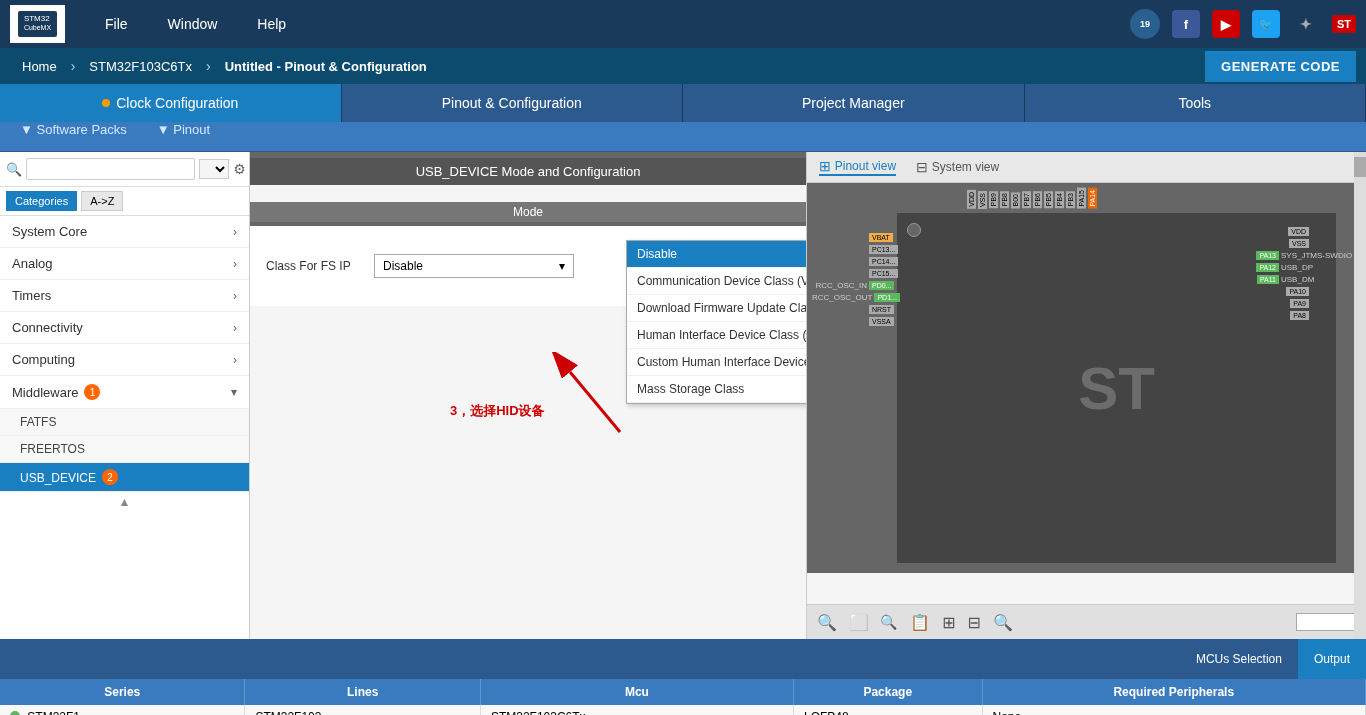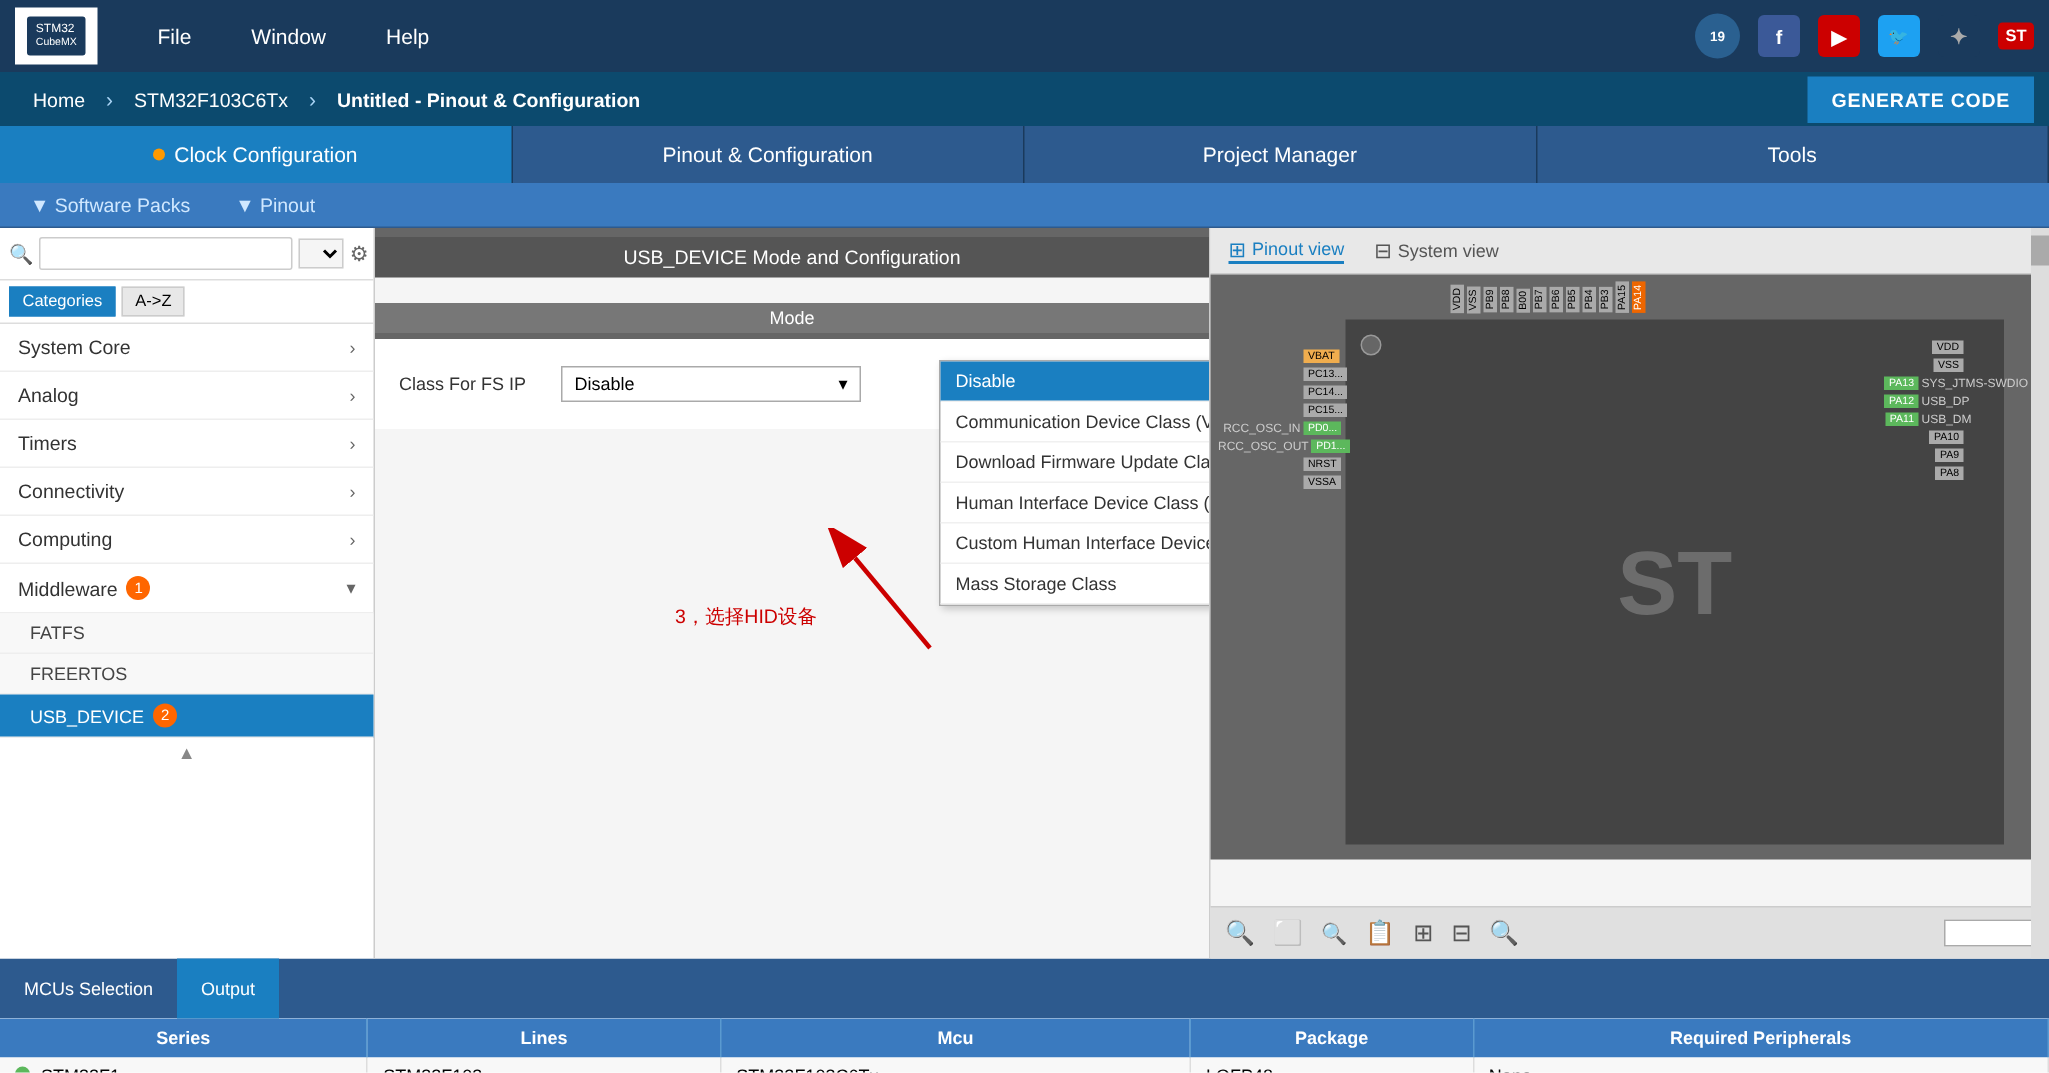--- a/index.html
+++ b/index.html
@@ -28,21 +28,21 @@
     .bread-active { color: #fff; font-weight: bold; }
     .gen-code-btn { margin-left: auto; background: #1a7fc1; color: #fff; border: none; padding: 8px 16px; font-size: 13px; font-weight: bold; cursor: pointer; letter-spacing: 0.5px; }
 
     
     .tab-bar { display: flex; background: #2d5a8e; height: 38px; }
     .tab { flex: 1; display: flex; align-items: center; justify-content: center; color: #fff; font-size: 14px; cursor: pointer; border-right: 1px solid #1a3a5c; }
     .tab.active { background: #1a7fc1; }
     .tab-dot { width: 8px; height: 8px; background: #ff9900; border-radius: 50%; margin-right: 6px; }
 
     
-    .sub-tab-bar { display: flex; background: #3a7abf; height: 30px; align-items: center; padding: 0 20px; gap: 30px; border-bottom: 1px solid #2d5a8e; }
+    .sub-tab-bar { display: flex; background: #3a7abf; height: 30px; align-items: flex-start; padding: 0 20px; gap: 30px; border-bottom: 1px solid #2d5a8e; }
     .sub-tab { color: #d0e8ff; font-size: 13px; cursor: pointer; display: flex; align-items: center; gap: 4px; }
 
     
     .sidebar { width: 250px; background: #fff; border-right: 1px solid #ccc; display: flex; flex-direction: column; }
     .search-bar { display: flex; align-items: center; padding: 6px; border-bottom: 1px solid #ddd; gap: 4px; }
     .search-icon { color: #666; font-size: 13px; }
     .search-input { flex: 1; border: 1px solid #ccc; padding: 3px 6px; font-size: 12px; border-radius: 2px; }
     .search-dropdown { border: 1px solid #ccc; padding: 2px 4px; font-size: 11px; background: #f5f5f5; }
     .gear-icon { color: #666; cursor: pointer; font-size: 14px; }
     .cat-buttons { display: flex; padding: 4px 6px; gap: 4px; border-bottom: 1px solid #ddd; }
@@ -56,41 +56,41 @@
     .middleware-expand { color: #666; margin-left: auto; }
     .sub-items { background: #f8f8f8; }
     .sub-item { padding: 6px 20px; font-size: 12px; color: #444; cursor: pointer; border-bottom: 1px solid #eee; }
     .sub-item.selected { background: #1a7fc1; color: #fff; }
     .sub-item-badge { background: #ff6600; color: #fff; border-radius: 50%; width: 16px; height: 16px; display: flex; align-items: center; justify-content: center; font-size: 10px; margin-left: 6px; display: inline-flex; }
 
     
     .center-panel { flex: 1; background: #f5f5f5; overflow: hidden; position: relative; }
     .config-header { background: #555; color: #fff; padding: 6px 12px; font-size: 13px; text-align: center; }
     .mode-header { background: #777; color: #fff; padding: 3px 12px; font-size: 12px; text-align: center; margin-top: 17px; }
-    .config-content { padding: 10px 16px; background: #fff; }
+    .config-content { padding: 20px 16px; background: #fff; }
     .field-row { display: flex; align-items: center; gap: 8px; margin: 8px 0; }
     .field-label { font-size: 12px; color: #333; min-width: 100px; }
     .select-box { border: 1px solid #aaa; padding: 4px 8px; font-size: 12px; background: #fff; min-width: 200px; display: flex; align-items: center; justify-content: space-between; cursor: pointer; }
     .dropdown-list { background: #fff; border: 1px solid #aaa; position: absolute; top: 88px; left: 376px; width: 340px; z-index: 100; box-shadow: 2px 2px 5px rgba(0,0,0,0.2); }
     .dropdown-item { padding: 6px 10px; font-size: 12px; color: #333; cursor: pointer; border-bottom: 1px solid #f0f0f0; }
     .dropdown-item.selected-item { background: #1a7fc1; color: #fff; }
 
     
     .right-panel { width: 560px; background: #f5f5f5; border-left: 1px solid #ccc; position: relative; }
     .view-tabs { display: flex; align-items: center; background: #e8e8e8; border-bottom: 1px solid #ccc; padding: 6px 12px; gap: 20px; }
     .view-tab { font-size: 12px; color: #555; cursor: pointer; display: flex; align-items: center; gap: 4px; }
     .view-tab.active { color: #1a7fc1; border-bottom: 2px solid #1a7fc1; }
 
     
     .bottom-toolbar { position: absolute; bottom: 0; left: 0; right: 0; height: 35px; background: #e0e0e0; display: flex; align-items: center; padding: 0 10px; gap: 12px; border-top: 1px solid #ccc; }
     .toolbar-btn { font-size: 16px; cursor: pointer; color: #555; }
     .zoom-input { border: 1px solid #aaa; padding: 2px 4px; font-size: 11px; width: 60px; margin-left: auto; }
 
     
-    .bottom-panel { height: 40px; background: #2d5a8e; display: flex; align-items: stretch; }
+    .bottom-panel { height: 40px; background: #2d5a8e; display: flex; align-items: stretch; justify-content: flex-end; }
     .bottom-tab { padding: 0 16px; display: flex; align-items: center; color: #fff; font-size: 12px; cursor: pointer; }
     .bottom-tab.active { background: #1a7fc1; }
 
     
     .output-table { width: 100%; border-collapse: collapse; background: #fff; }
     .output-table th { background: #3a7abf; color: #fff; padding: 6px 10px; text-align: center; font-size: 12px; border-right: 1px solid #5a9ad0; }
     .output-table td { padding: 5px 10px; font-size: 12px; border-right: 1px solid #ddd; border-bottom: 1px solid #eee; }
     .table-row-alt { background: #f8f8f8; }
     .status-dot { width: 10px; height: 10px; border-radius: 50%; background: #5cb85c; display: inline-block; margin-right: 4px; }
 
@@ -226,21 +226,21 @@
 
     <div class="dropdown-list">
       <div class="dropdown-item selected-item">Disable</div>
       <div class="dropdown-item">Communication Device Class (Virtual Port Com)</div>
       <div class="dropdown-item">Download Firmware Update Class (DFU)</div>
       <div class="dropdown-item">Human Interface Device Class (HID)</div>
       <div class="dropdown-item">Custom Human Interface Device Class (HID)</div>
       <div class="dropdown-item">Mass Storage Class</div>
     </div>
 
-    <div style="position:absolute; top:250px; left:200px; color:#cc0000; font-size:13px; font-weight:normal;">3，选择HID设备</div>
+    <div style="position:absolute; top:250px; left:200px; color:#cc0000; font-size:13px; font-weight:bold;">3，选择HID设备</div>
 
     <svg style="position:absolute;top:200px;left:300px;width:150px;height:100px;">
       <line x1="70" y1="80" x2="20" y2="20" stroke="#cc0000" stroke-width="3" marker-end="url(#arrowhead)"></line>
       <defs>
         <marker id="arrowhead" markerWidth="10" markerHeight="7" refX="0" refY="3.5" orient="auto">
           <polygon points="0 0, 10 3.5, 0 7" fill="#cc0000"></polygon>
         </marker>
       </defs>
     </svg>
   </div>

